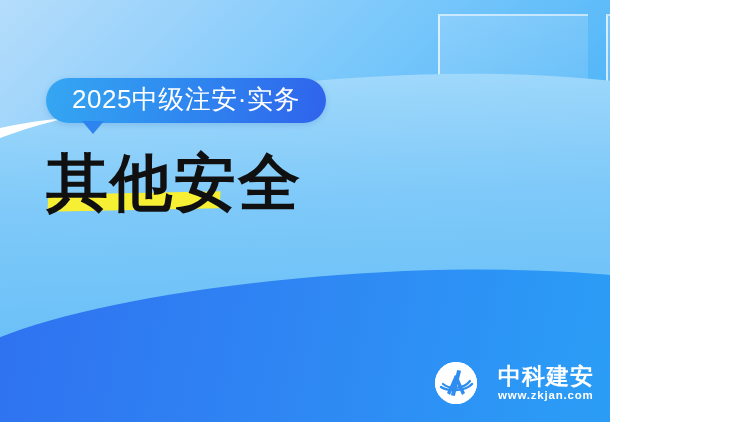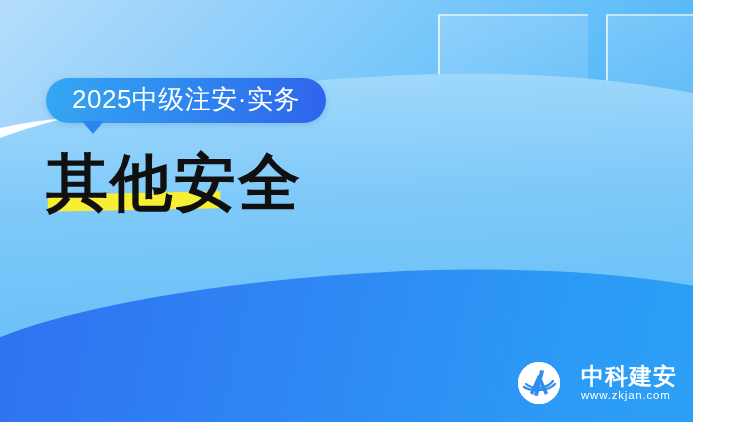--- a/index.html
+++ b/index.html
@@ -1,20 +1,20 @@
 <!DOCTYPE html>
 <html><head>
 <meta charset="utf-8">
 <style>
   html,body{margin:0;padding:0;background:#fff;}
   body{font-family:"Liberation Sans","DejaVu Sans",sans-serif;}
 
   #banner{
     position:relative;
-    width:693px;height:422px;
+    width:610px;height:422px;
     overflow:hidden;
     background:linear-gradient(150deg,#a8d8fb 0%,#8ecffb 22%,#6fc4fb 45%,#4fb6f8 70%,#35a8f5 100%);
   }
 
   
   .bg-base{position:absolute;inset:0;
     background:linear-gradient(135deg,#b5ddfb 0%,#9bd3fb 18%,#7ac8fb 40%,#56b8f8 65%,#2fa4f4 100%);}
 
   .bg-right-glow{position:absolute;right:-40px;top:120px;width:420px;height:330px;
     background:radial-gradient(ellipse at 60% 55%,rgba(255,255,255,.95) 0%,rgba(255,255,255,.75) 32%,rgba(255,255,255,0) 68%);}
@@ -110,21 +110,21 @@
   .num-chip span{color:#fff;font-size:27px;font-weight:bold;line-height:1;
     font-family:"Liberation Sans","DejaVu Sans",sans-serif;}
 
   
   .logo{position:absolute;right:16px;bottom:18px;display:flex;align-items:center;gap:10px;}
   .logo-mark{width:42px;height:42px;border-radius:50%;background:#fff;
     display:flex;align-items:center;justify-content:center;flex:0 0 auto;}
   .logo-txt{display:flex;flex-direction:column;gap:2px;margin-left:11px;}
   .logo-name{color:#fff;font-size:23px;font-weight:bold;letter-spacing:1px;line-height:1;
     font-family:"Liberation Sans","DejaVu Sans",sans-serif;}
-  .logo-url{color:#fff;font-size:11.5px;font-weight:normal;letter-spacing:.8px;line-height:1;
+  .logo-url{color:#fff;font-size:11.5px;font-weight:bold;letter-spacing:.8px;line-height:1;
     font-family:"Liberation Sans","DejaVu Sans",sans-serif;}
 </style>
 </head>
 <body>
 
 <div id="banner">
 
   <div class="bg-base"></div>
   <div class="bg-right-glow"></div>
 

